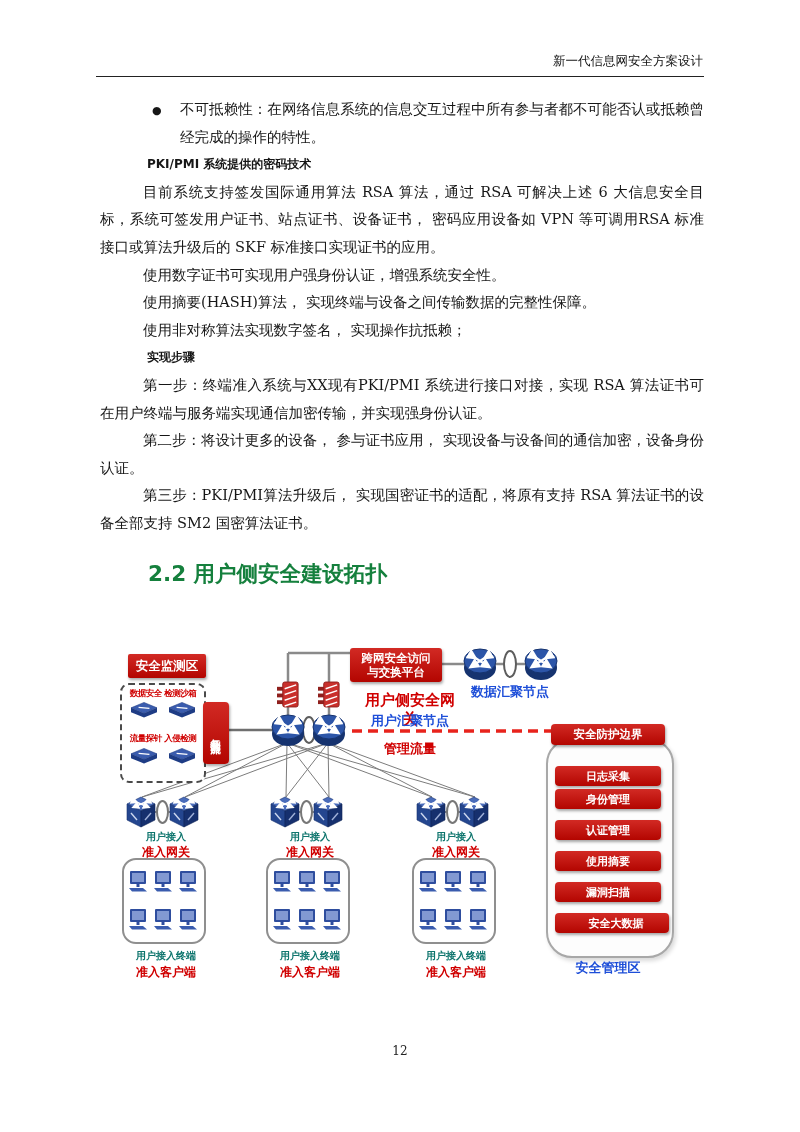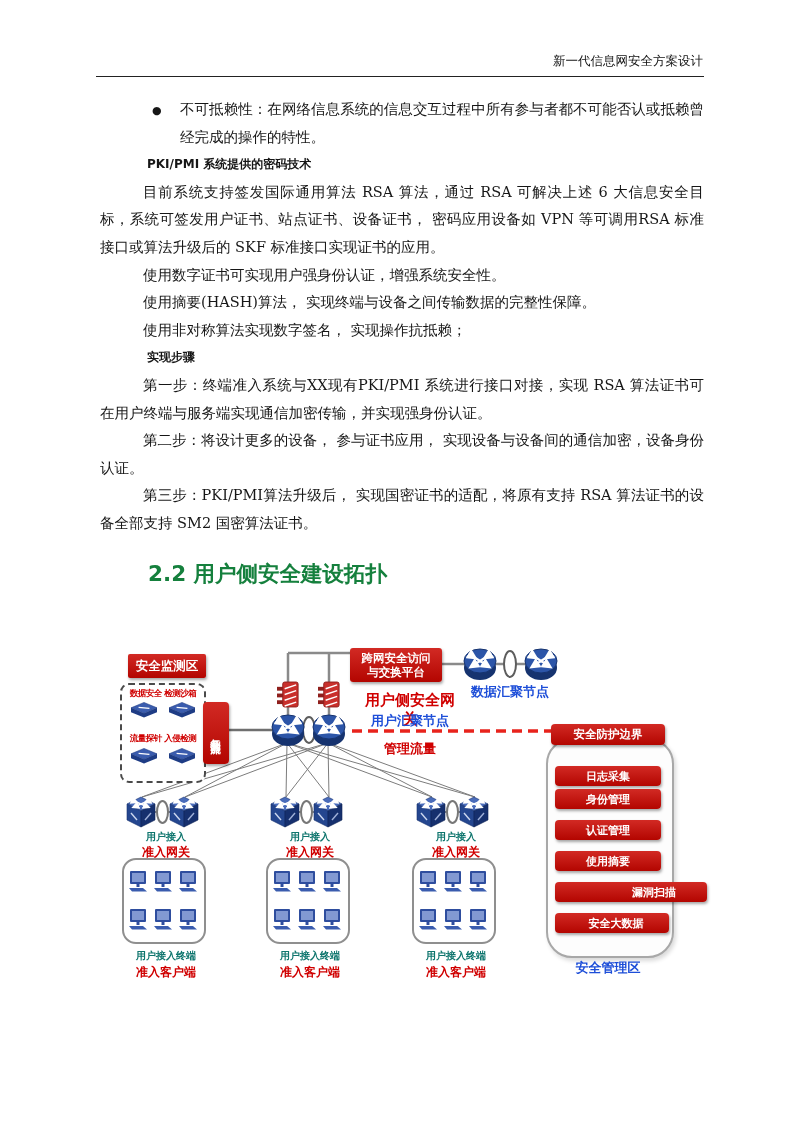--- a/index.html
+++ b/index.html
@@ -237,21 +237,21 @@
         <use href="#sym-router"></use>
       </svg>
     <div class="lbl black" style="left:352px; top:45px; width:96px;">数据汇聚节点</div>
 
     <div class="mgmt-panel"></div>
     <div class="redbox boundary">安全防护边界</div>
     <div class="redbox mgmt-btn" style="top:128px;">日志采集</div>
     <div class="redbox mgmt-btn" style="top:151px;">身份管理</div>
     <div class="redbox mgmt-btn" style="top:182px;">认证管理</div>
     <div class="redbox mgmt-btn" style="top:213px;">使用摘要</div>
-    <div class="redbox mgmt-btn" style="top:244px;padding-left:46px;">漏洞扫描</div>
+    <div class="redbox mgmt-btn" style="top:244px;">漏洞扫描</div>
     <div class="redbox mgmt-btn" style="top:275px;padding-left:8px;">安全大数据</div>
     <div class="lbl black" style="left:436px; top:321px; width:124px;">安全管理区</div>
 
     <div class="group" style="left:10px;">
       <svg class="icon" style="left:6px; top:0;" width="30" height="32">
           <use href="#sym-cube"></use>
         </svg>
       <svg class="icon" style="left:49px; top:0;" width="30" height="32">
           <use href="#sym-cube"></use>
         </svg>
@@ -342,13 +342,14 @@
         <svg width="24" height="22">
             <use href="#sym-monitor"></use>
           </svg>
       </div>
       <div class="glbl black" style="top:153px;">用户接入终端</div>
       <div class="glbl red" style="top:168px;">准入客户端</div>
     </div>
 
   </div>
 
+  <div class="page-number">12</div>
 </div>
 
 </body></html>

